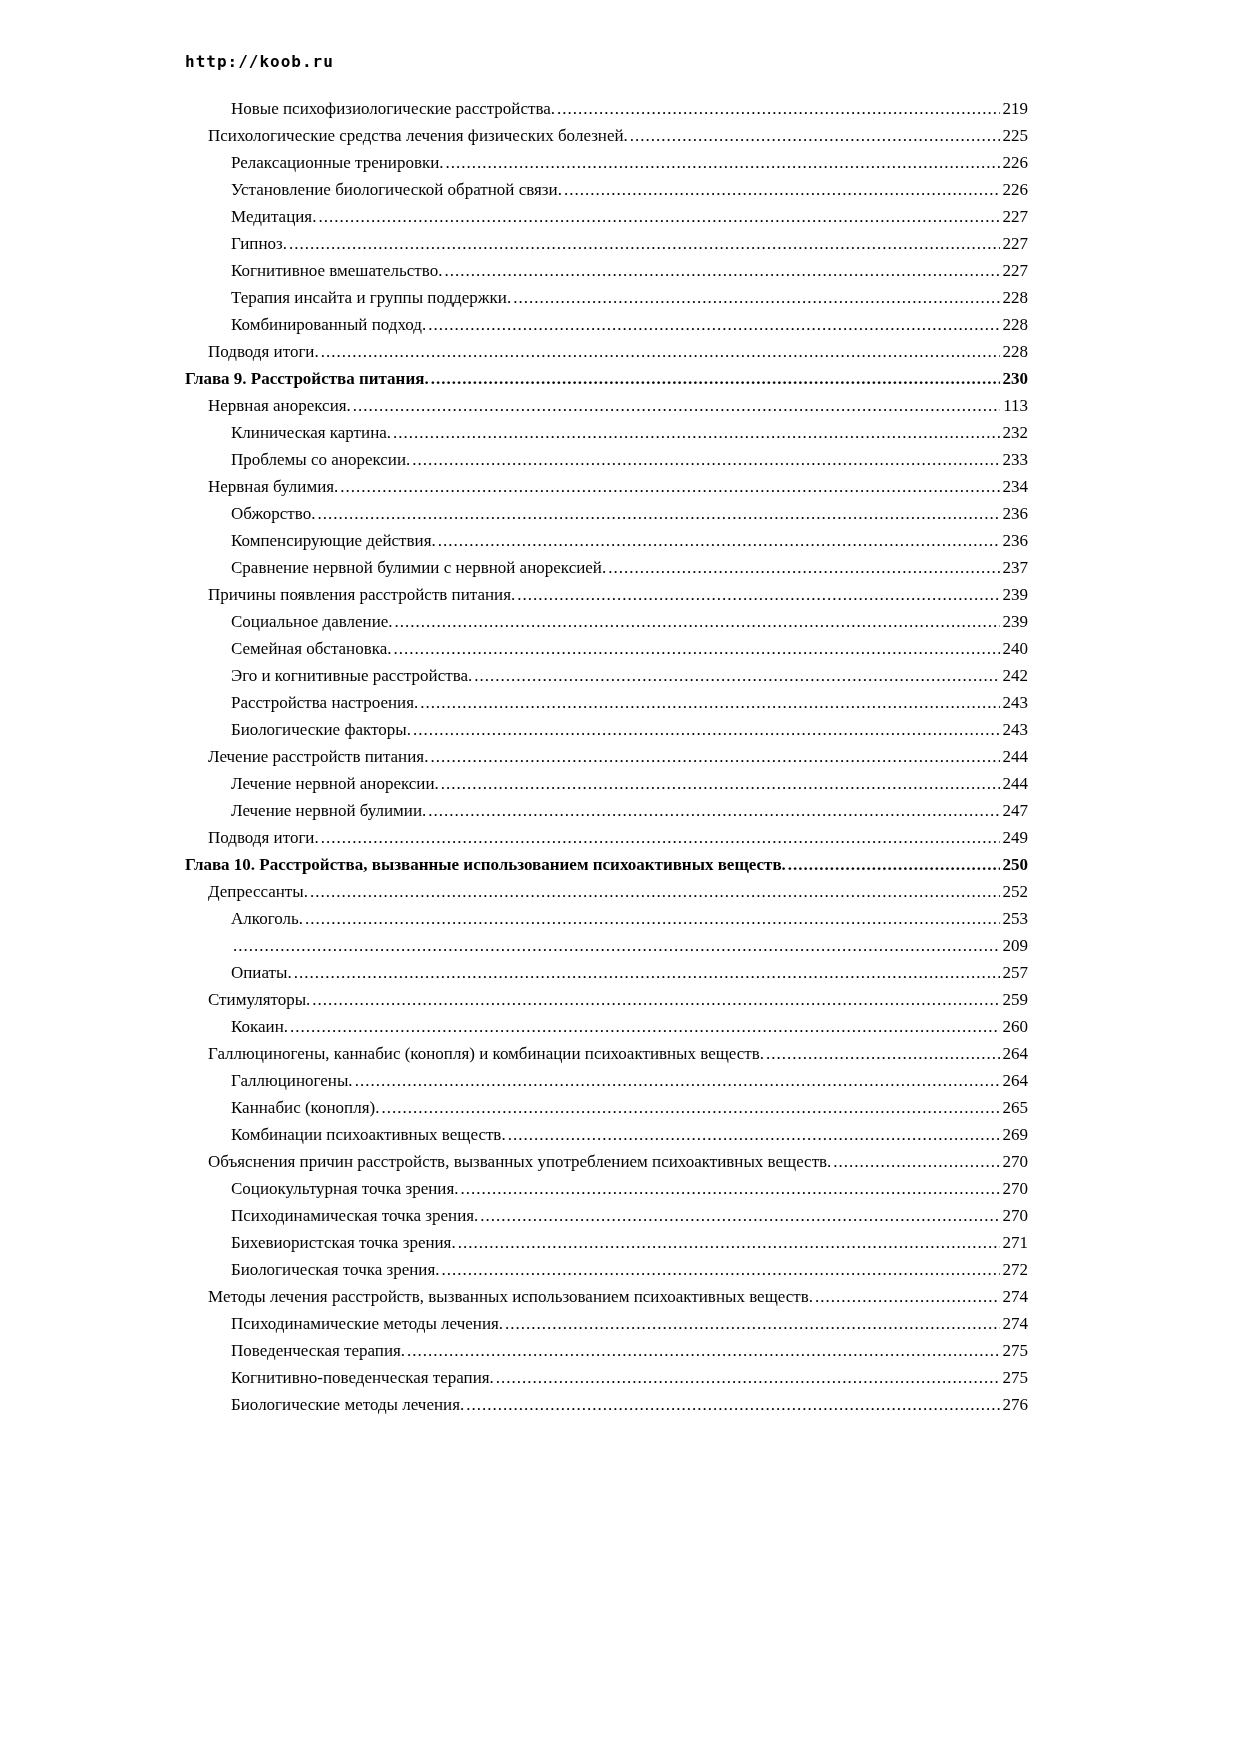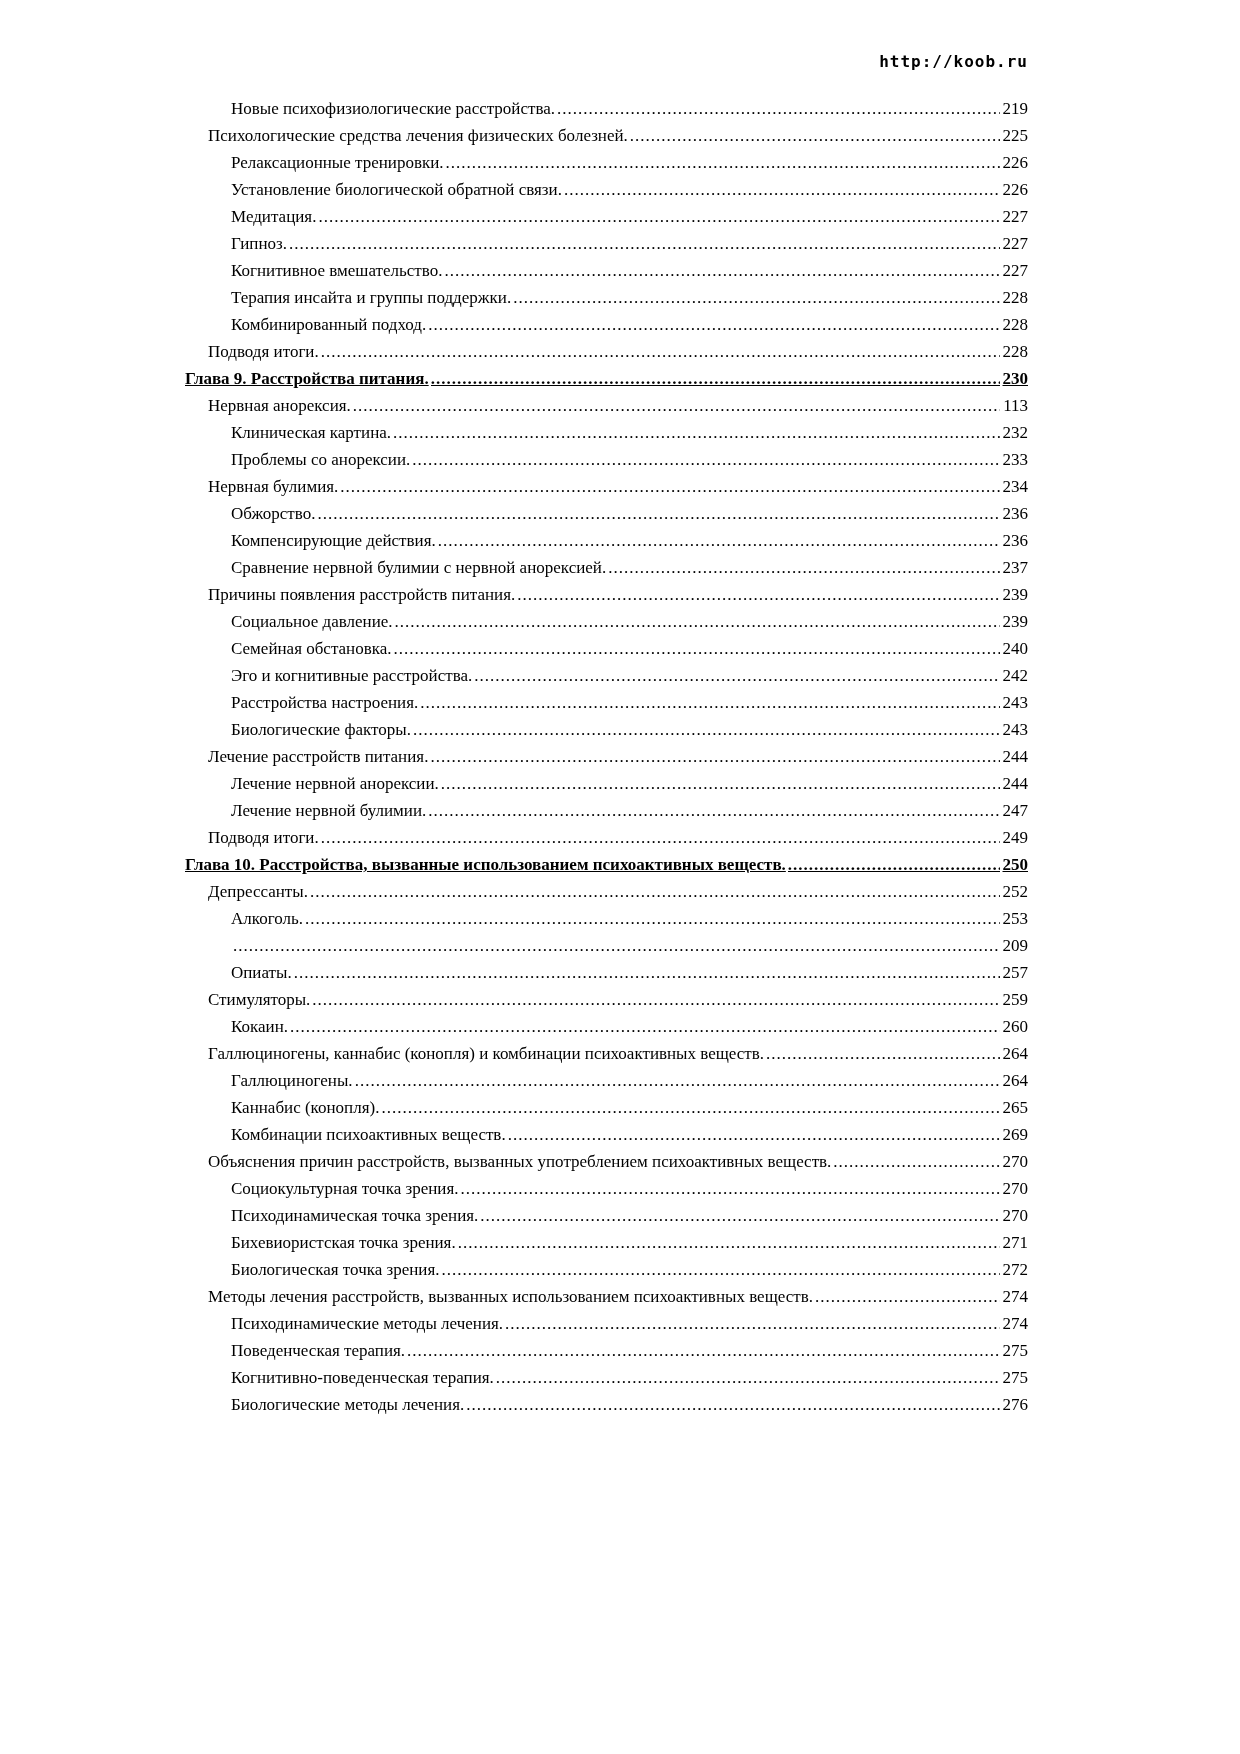--- a/index.html
+++ b/index.html
@@ -15,21 +15,21 @@
     overflow: hidden;
   }
   .page {
     box-sizing: border-box;
     width: 1240px;
     height: 1754px;
     padding: 52px 212px 40px 185px;
     background: #ffffff;
   }
   .header {
-    text-align: right;
+    text-align: left;
     margin-bottom: 24px;
   }
   .header .url {
     font-family: "DejaVu Sans Mono", monospace;
     font-weight: bold;
     font-size: 16px;
     letter-spacing: 1px;
     color: #000000;
   }
   .toc {
@@ -37,21 +37,21 @@
     margin-top: 23px;
   }
   .toc-row {
     display: flex;
     align-items: baseline;
     height: 27px;
     line-height: 27px;
     font-size: 17px;
     white-space: nowrap;
   }
-  .toc-row.lvl0 { padding-left: 0; text-decoration: underline; }
+  .toc-row.lvl0 { padding-left: 0; }
   .toc-row.lvl1 { padding-left: 23px; }
   .toc-row.lvl2 { padding-left: 46px; }
   .toc-row.bold { font-weight: bold; }
   .toc-row .label {
     flex: 0 0 auto;
     white-space: nowrap;
   }
   .toc-row .dots {
     flex: 1 1 auto;
     overflow: hidden;

